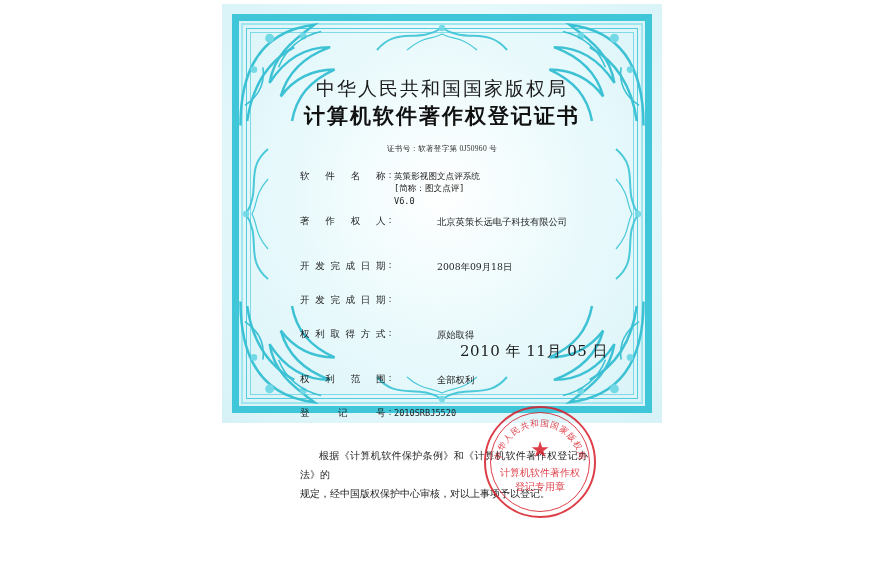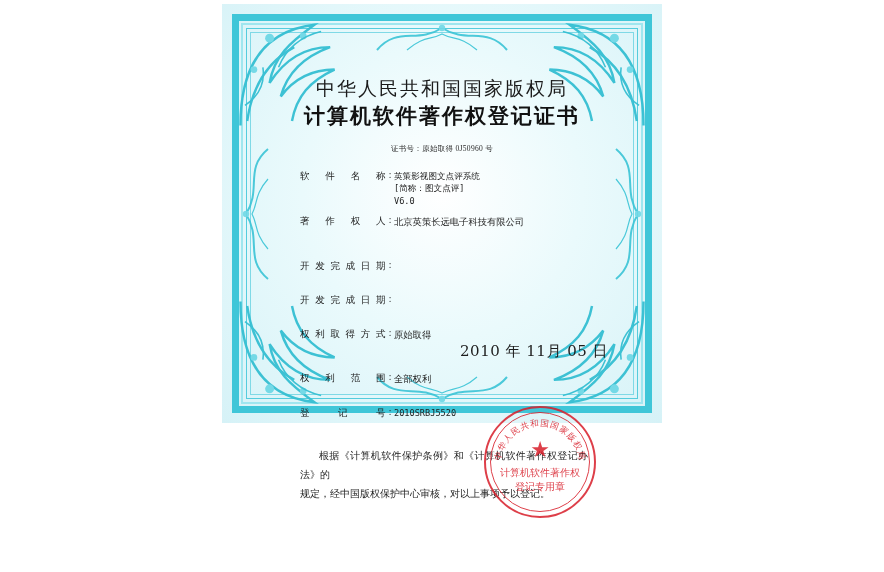--- a/index.html
+++ b/index.html
@@ -137,20 +137,21 @@
     flex: 1 1 auto;
     font-family: "DejaVu Sans Mono", monospace;
     font-size: 8.6px;
     line-height: 1.45;
     color: #1d1d1d;
     white-space: pre-line;
   }
   .field-value.cn {
     font-family: "DejaVu Serif", serif;
     font-size: 9.3px;
+    margin-left: 43px;
   }
 
   .spacer-a { height: 22px; }
   .spacer-b { height: 12px; }
 
   .statement {
     margin-top: 26px;
     padding-left: 30px;
     padding-right: 26px;
     font-size: 10px;
@@ -297,21 +298,21 @@
       <path d="M30 10 C6 30 24 50 8 75 C24 100 6 120 30 140"></path>
       <path d="M30 40 C16 56 20 64 14 75 C20 86 16 94 30 110" stroke-width="1.2"></path>
       <circle cx="8" cy="75" r="3.2" fill="#6fd8e6" stroke="none"></circle>
     </g>
   </svg>
 
   <div class="content">
 
     <div class="title-main">中华人民共和国国家版权局</div>
     <div class="title-sub">计算机软件著作权登记证书</div>
-    <div class="cert-no">证书号：原始取得 0J50960 号</div>
+    <div class="cert-no">证书号：软著登字第 0J50960 号</div>
 
     <div class="fields">
 
       <div class="field-row tall">
         <span class="field-label">软件名称</span>
         <span class="field-colon">:</span>
         <span class="field-value">英策影视图文点评系统
 [简称：图文点评]
 V6.0</span>
       </div>
@@ -320,20 +321,21 @@
         <span class="field-label">著作权人</span>
         <span class="field-colon">:</span>
         <span class="field-value cn">北京英策长远电子科技有限公司</span>
       </div>
 
       <div class="spacer-a"></div>
 
       <div class="field-row">
         <span class="field-label">开发完成日期</span>
         <span class="field-colon">:</span>
+        <span class="field-value cn">2008年09月18日</span>
       </div>
 
       <div class="spacer-b"></div>
 
       <div class="field-row">
         <span class="field-label">开发完成日期</span>
         <span class="field-colon">:</span>
       </div>
 
       <div class="spacer-b"></div>

